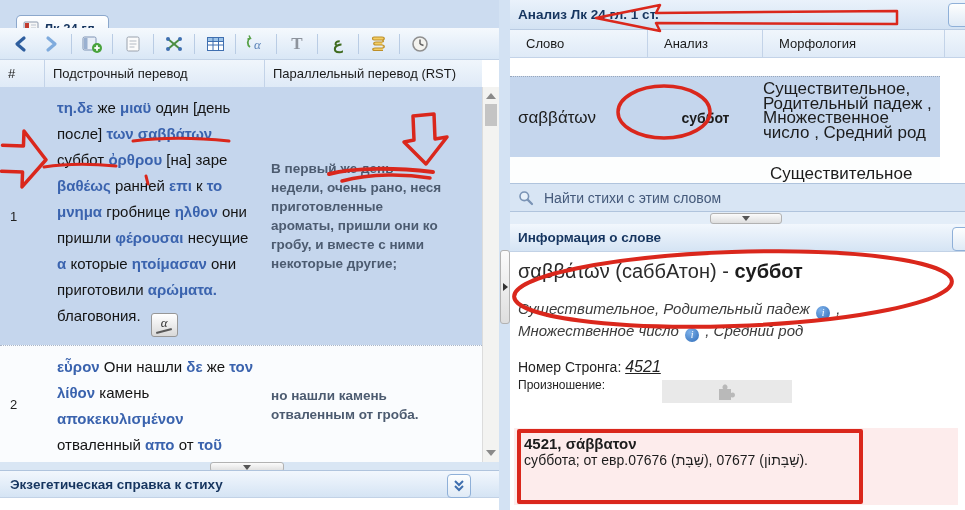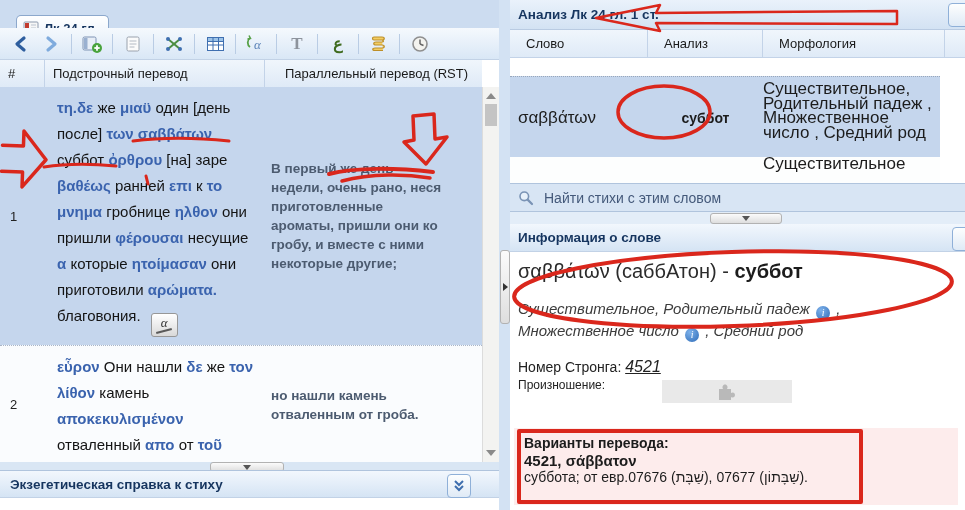--- a/index.html
+++ b/index.html
@@ -189,21 +189,21 @@
         <circle cx="9" cy="9" r="7" fill="#f3f3ef" stroke="#8f8f8f" stroke-width="1.6"></circle>
         <line x1="9" y1="9" x2="9" y2="4.5" stroke="#666" stroke-width="1.5"></line>
         <line x1="9" y1="9" x2="12.5" y2="10.5" stroke="#666" stroke-width="1.5"></line>
       </svg>
     </span>
   </div>
 
   <div id="lt-header" class="abs">
     <div class="lth" style="left:0;width:45px;">#</div>
     <div class="lth" style="left:45px;width:220px;">Подстрочный перевод</div>
-    <div class="lth" style="left:265px;width:217px;border-right:none;margin-left:12px;">Параллельный перевод (RST)</div>
+    <div class="lth" style="left:265px;width:217px;border-right:none;">Параллельный перевод (RST)</div>
   </div>
 
   <div id="row1" class="abs">
     <div class="numcell">1</div>
     <div class="intercell">
       <span><span class="gk">τη.δε</span> <span class="ru">же</span> <span class="gk">μιαϋ</span> <span class="ru">один [день после]</span> <span class="gk">των σαββάτων</span> <span class="ru">суббот</span> <span class="gk">ὀρθρου</span> <span class="ru">[на] заре</span> <span class="gk">βαθέως</span> <span class="ru">ранней</span> <span class="gk">επι</span> <span class="ru">к</span> <span class="gk">το μνημα</span> <span class="ru">гробнице</span> <span class="gk">ηλθον</span> <span class="ru">они пришли</span> <span class="gk">φέρουσαι</span> <span class="ru">несущие</span> <span class="gk">α</span> <span class="ru">которые</span> <span class="gk">ητοίμασαν</span> <span class="ru">они приготовили</span> <span class="gk">αρώματα.</span> <span class="ru">благовония.</span> </span>
       <span class="alpha-btn">
         <span class="ab-a">α</span>
         <span class="ab-line"></span>
       </span>
@@ -265,21 +265,21 @@
     <div class="rth" style="left:435px;width:20px;border-right:none;"></div>
   </div>
 
   <div id="rt-row" class="abs">
     <div class="rtc" style="left:8px;width:125px;display:flex;align-items:center;">σαββάτων</div>
     <div class="rtc" style="left:138px;width:115px;display:flex;align-items:center;justify-content:center;font-weight:bold;font-size:14px;">суббот</div>
     <div class="rtc" style="left:253px;width:172px;padding-top:5px;line-height:14.5px;">Существительное, Родительный падеж , Множественное число  , Средний род</div>
   </div>
 
   <div id="rt-partial" class="abs">
-    <div class="rtc" style="left:253px;width:172px;line-height:14.5px;">Существительное</div>
+    <div class="rtc" style="left:260px;width:172px;padding-top:10px;line-height:14.5px;">Существительное</div>
   </div>
 
   <div id="rsearch" class="abs">
     <svg width="16" height="16" viewBox="0 0 16 16">
       <circle cx="6.3" cy="6.3" r="4.3" fill="#e8f1fa" stroke="#7a93b5" stroke-width="1.6"></circle>
       <line x1="9.6" y1="9.6" x2="14" y2="14" stroke="#7a93b5" stroke-width="2.2" stroke-linecap="round"></line>
     </svg>
     <span>Найти стихи с этим словом</span>
   </div>
 
@@ -309,21 +309,20 @@
       <span>Номер Стронга:</span>
       <i>4521</i>
     </div>
     <div id="pronline">Произношение:</div>
     <div id="pronbox">
       <svg width="22" height="22" viewBox="0 0 22 22" style="position:absolute;left:52px;top:1px;">
         <path d="M5 8 L9 8 C7.5 5.5 9.5 3.5 11 3.5 C12.5 3.5 14.5 5.5 13 8 L17 8 L17 12 C19.5 10.5 21 12.5 21 14 C21 15.5 19.5 17.5 17 16 L17 19 L5 19 Z" fill="#b9b9b9"></path>
       </svg>
     </div>
     <div id="pinkbox">
-      <div style="font-weight:bold;">Варианты перевода:</div>
       <div class="v-entry" style="font-weight:bold;">4521, σάββατον</div>
       <div><span>суббота; от евр.07676 (</span><span dir="rtl">שַׁבָּת</span><span>), 07677 (</span><span dir="rtl">שַׁבָּתוֹן</span><span>).</span></div>
     </div>
   </div>
 
   <svg id="anno" viewBox="0 0 965 510">
     <g fill="none" stroke="#da271c" stroke-linejoin="round" stroke-linecap="round">
       <path d="M2 146 L23 146 L23 131 L46 159 L23 187 L23 172 L2 172" stroke-width="3.5" transform="rotate(2 24 159)"></path>
       <path d="M133 141 C 165 137, 200 138, 229 141" stroke-width="3"></path>
       <path d="M44 167 C 70 163, 95 164, 116 166" stroke-width="3"></path>

